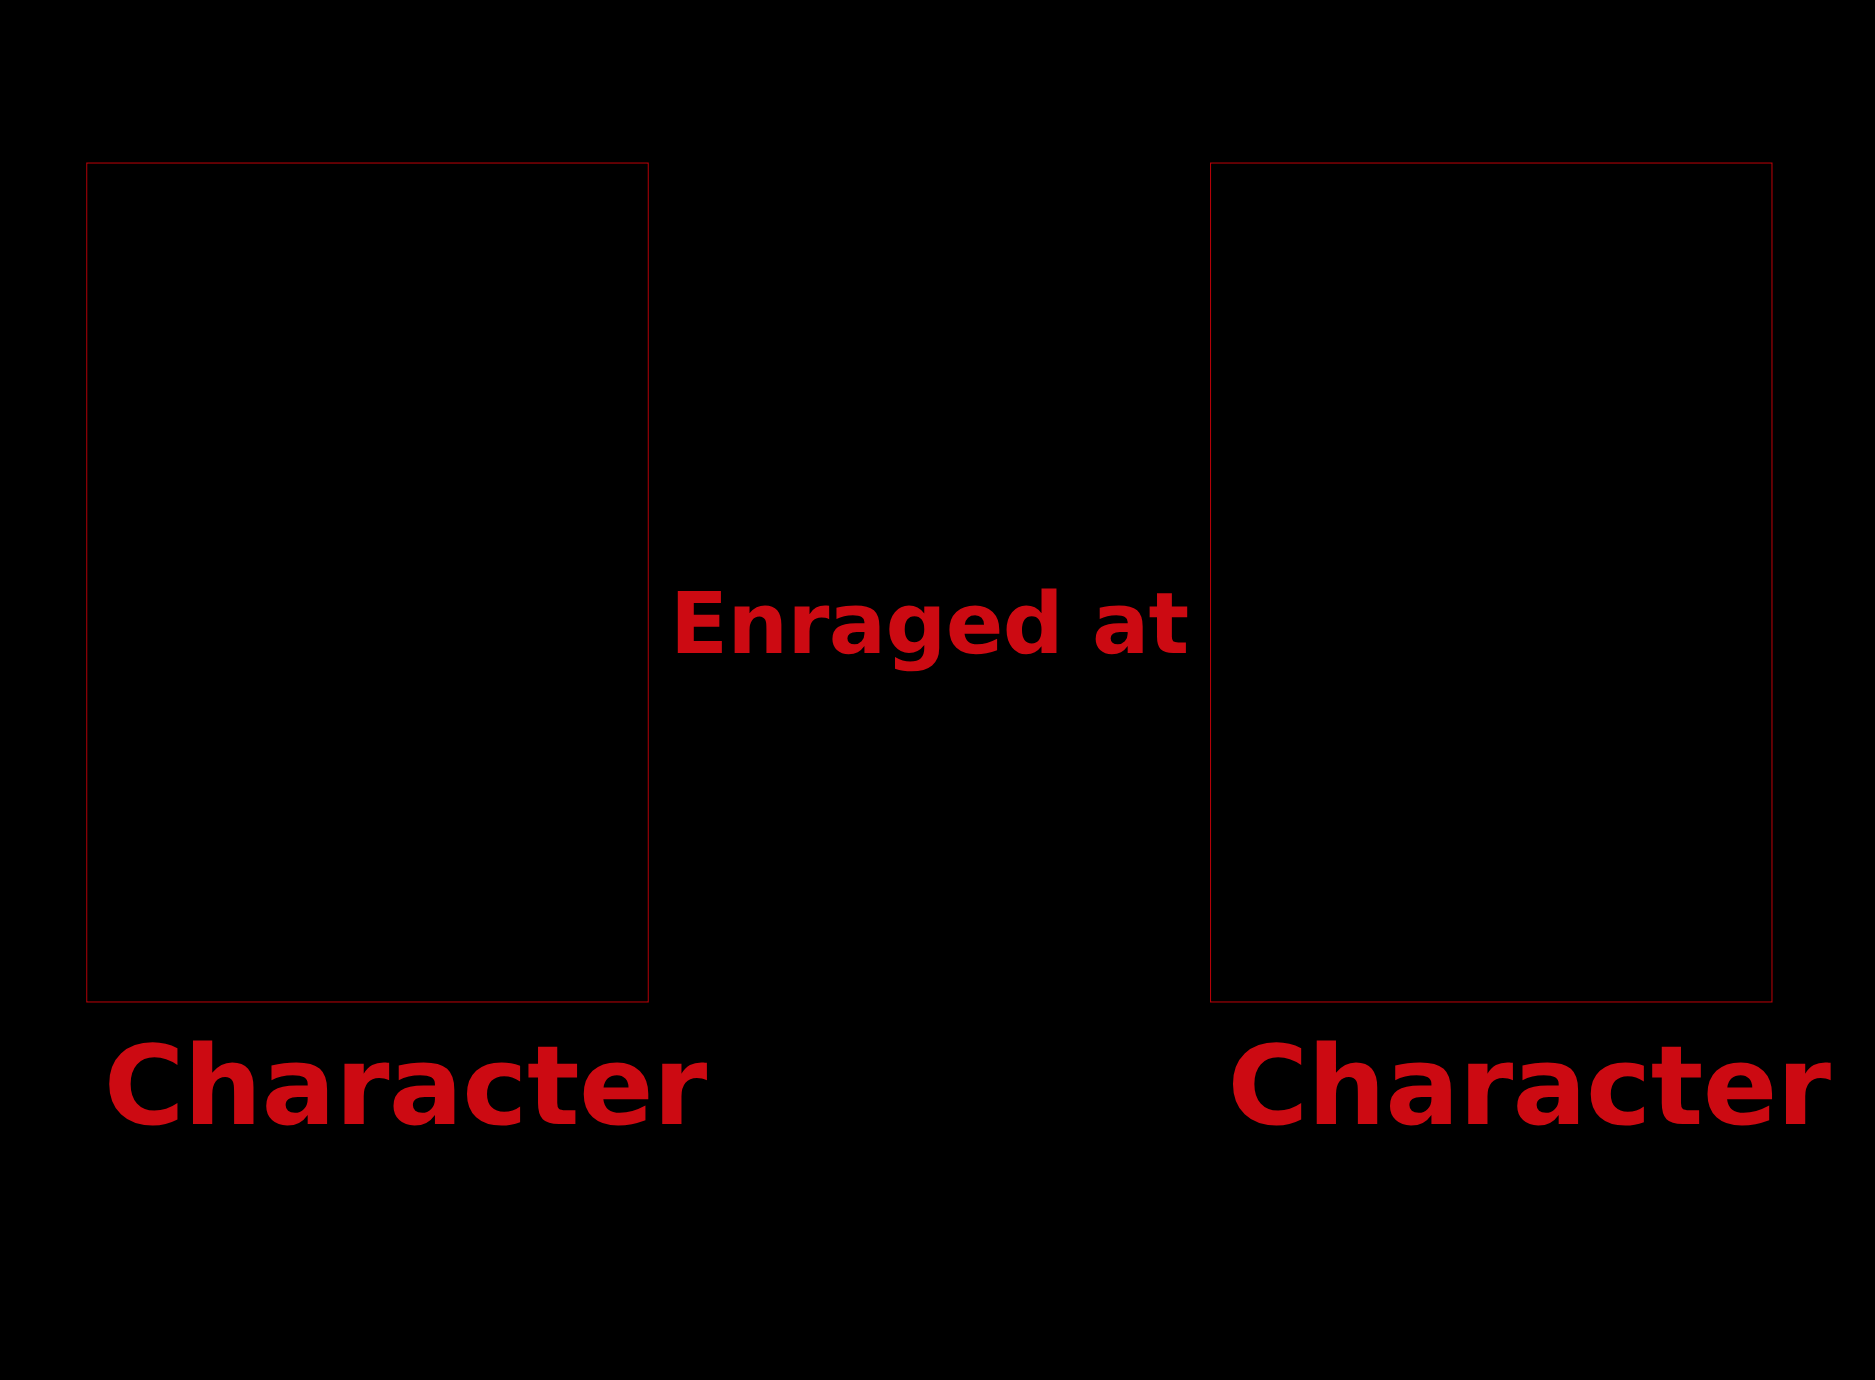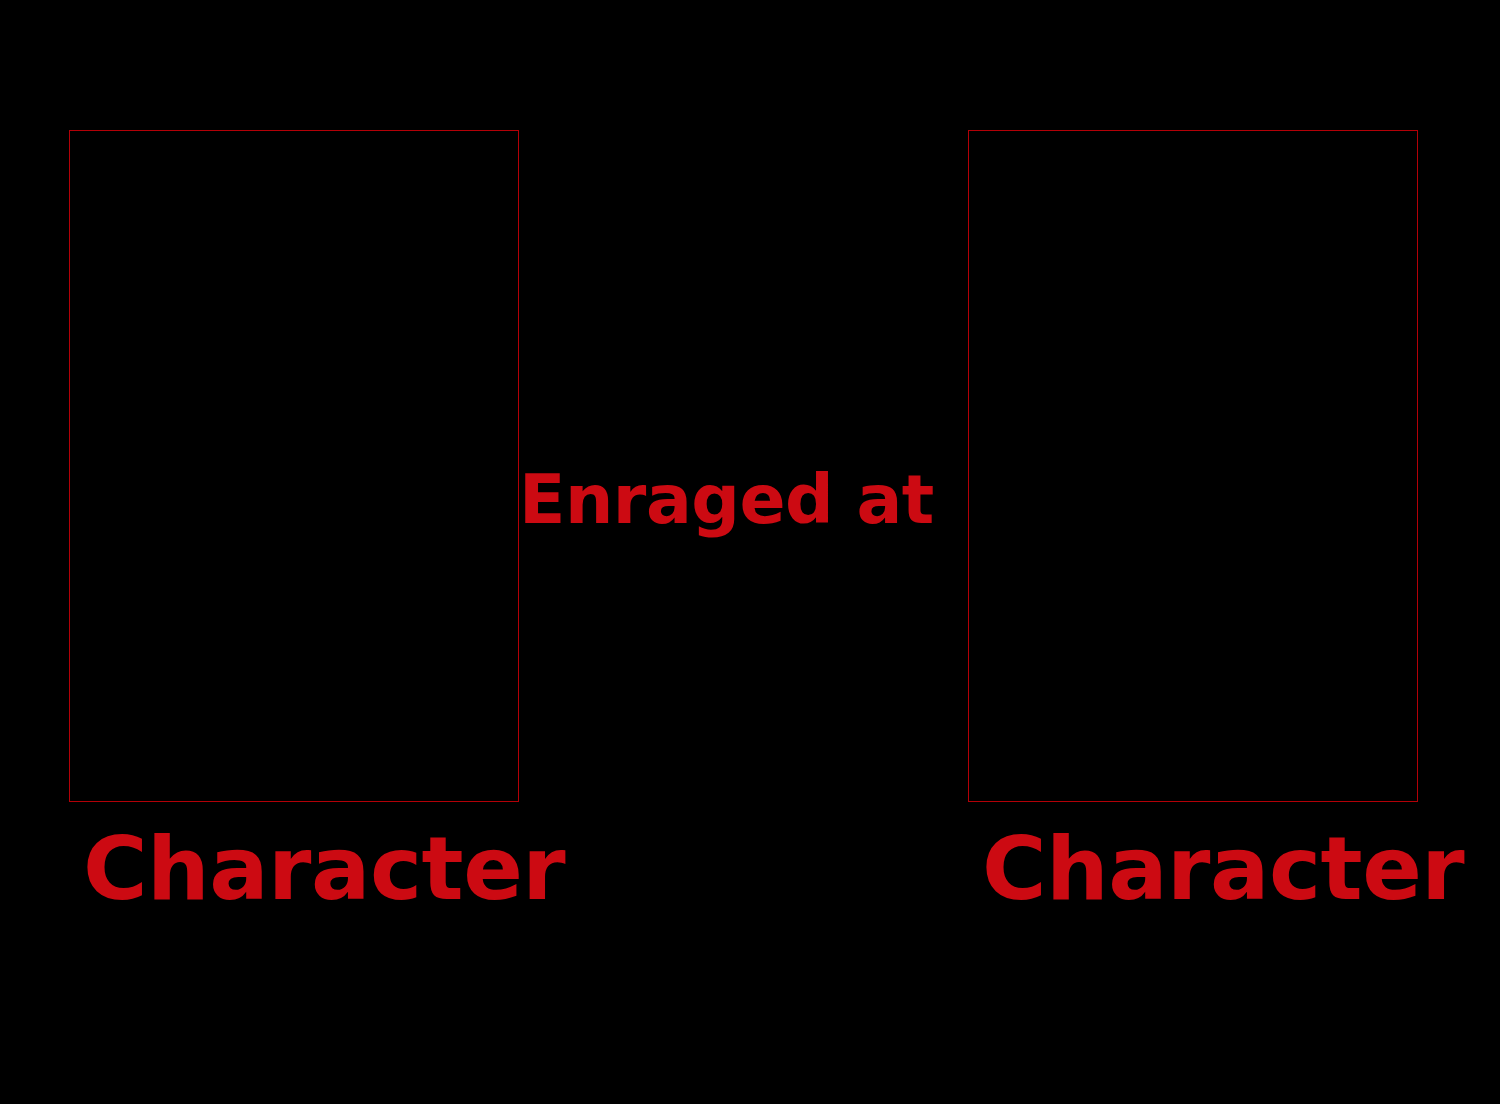--- a/index.html
+++ b/index.html
@@ -66,21 +66,21 @@
 
   
   .relation {
     position: absolute;
     left: 519px;
     top: 447px;
     width: 449px;
     height: 106px;
     display: flex;
     align-items: center;
-    justify-content: flex-start;
+    justify-content: center;
     pointer-events: none;
   }
   .relation-text {
     margin: 0;
     font-family: "DejaVu Sans", sans-serif;
     font-weight: bold;
     font-size: 68px;
     line-height: 1.05;
     letter-spacing: -0.5px;
     color: #cc0a12;

